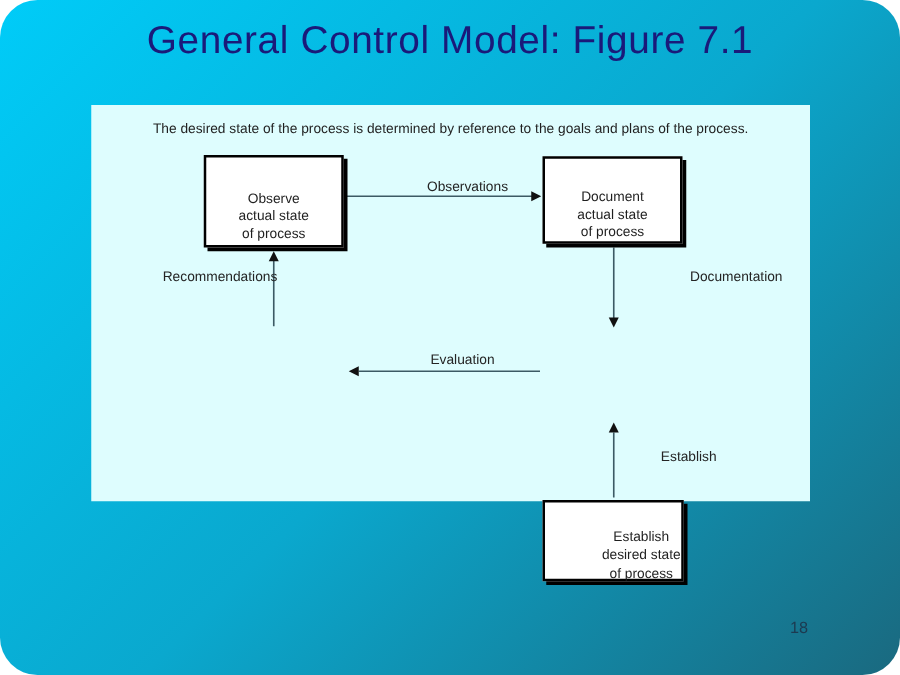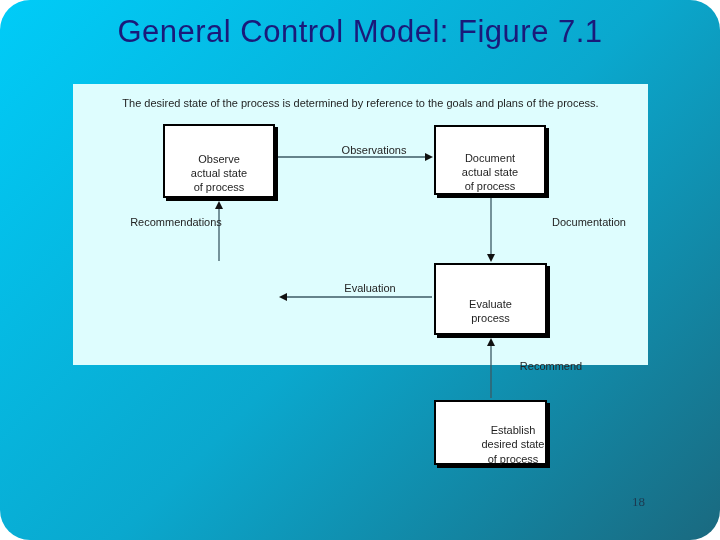--- a/index.html
+++ b/index.html
@@ -13,21 +13,21 @@
     border-radius: 30px;
   }
   .title {
     position: absolute; top: 14px; left: 0; width: 100%;
     margin: 0; text-align: center;
     font-size: 31px; font-weight: 400; letter-spacing: 0.5px;
     color: #1a1a7a;
   }
   .panel {
     position: absolute; left: 73px; top: 84px;
-    width: 575px; height: 281px;
+    width: 575px; height: 317px;
     background: #defdfe;
   }
   .caption {
     position: absolute; top: 13px; left: 0; width: 100%;
     text-align: center; font-size: 11px; color: #1f1f1f;
   }
   .connectors {
     position: absolute; left: 0; top: 0; width: 575px; height: 399px;
     display: block;
   }
@@ -49,21 +49,21 @@
     position: absolute; transform: translate(-50%, -50%);
     font-size: 11px; color: #242424; white-space: nowrap; padding-left: 28px;
   }
   .lbl-observations    { left: 287px; top: 66px; }
   .lbl-recommendations { left: 89px;  top: 138px; }
   .lbl-documentation   { left: 466px; top: 138px; margin-left: 36px; }
   .lbl-evaluation      { left: 283px; top: 204px; }
   .lbl-objectives      { left: 464px; top: 282px; }
   .page-number {
     position: absolute; left: 632px; top: 494px;
-    font-size: 13px; color: #1d3a50; font-family: Liberation Serif, serif;
+    font-size: 13px; color: #1d3a50;
   }
 </style>
 </head>
 <body>
 
 <div class="slide">
 
   <h1 class="title">General Control Model: Figure 7.1</h1>
 
   <div class="panel">
@@ -92,30 +92,27 @@
         <polygon points="418,254 414,262 422,262" fill="#111111"></polygon>
       </g>
     </svg>
 
     <div class="flow-box box-observe">
       <span class="box-text">Observe actual state of process</span>
     </div>
     <div class="flow-box box-document">
       <span class="box-text">Document actual state of process</span>
     </div>
-    <div class="flow-box box-evaluate">
-      <span class="box-text">Evaluate process</span>
-    </div>
     <div class="flow-box box-establish">
       <span class="box-text">Establish desired state of process</span>
     </div>
 
     <span class="alabel lbl-observations">Observations</span>
     <span class="alabel lbl-recommendations">Recommendations</span>
     <span class="alabel lbl-documentation">Documentation</span>
     <span class="alabel lbl-evaluation">Evaluation</span>
-    <span class="alabel lbl-objectives">Recommend</span>
+    <span class="alabel lbl-objectives">Establish</span>
 
   </div>
 
   <div class="page-number">18</div>
 
 </div>
 
 </body></html>

